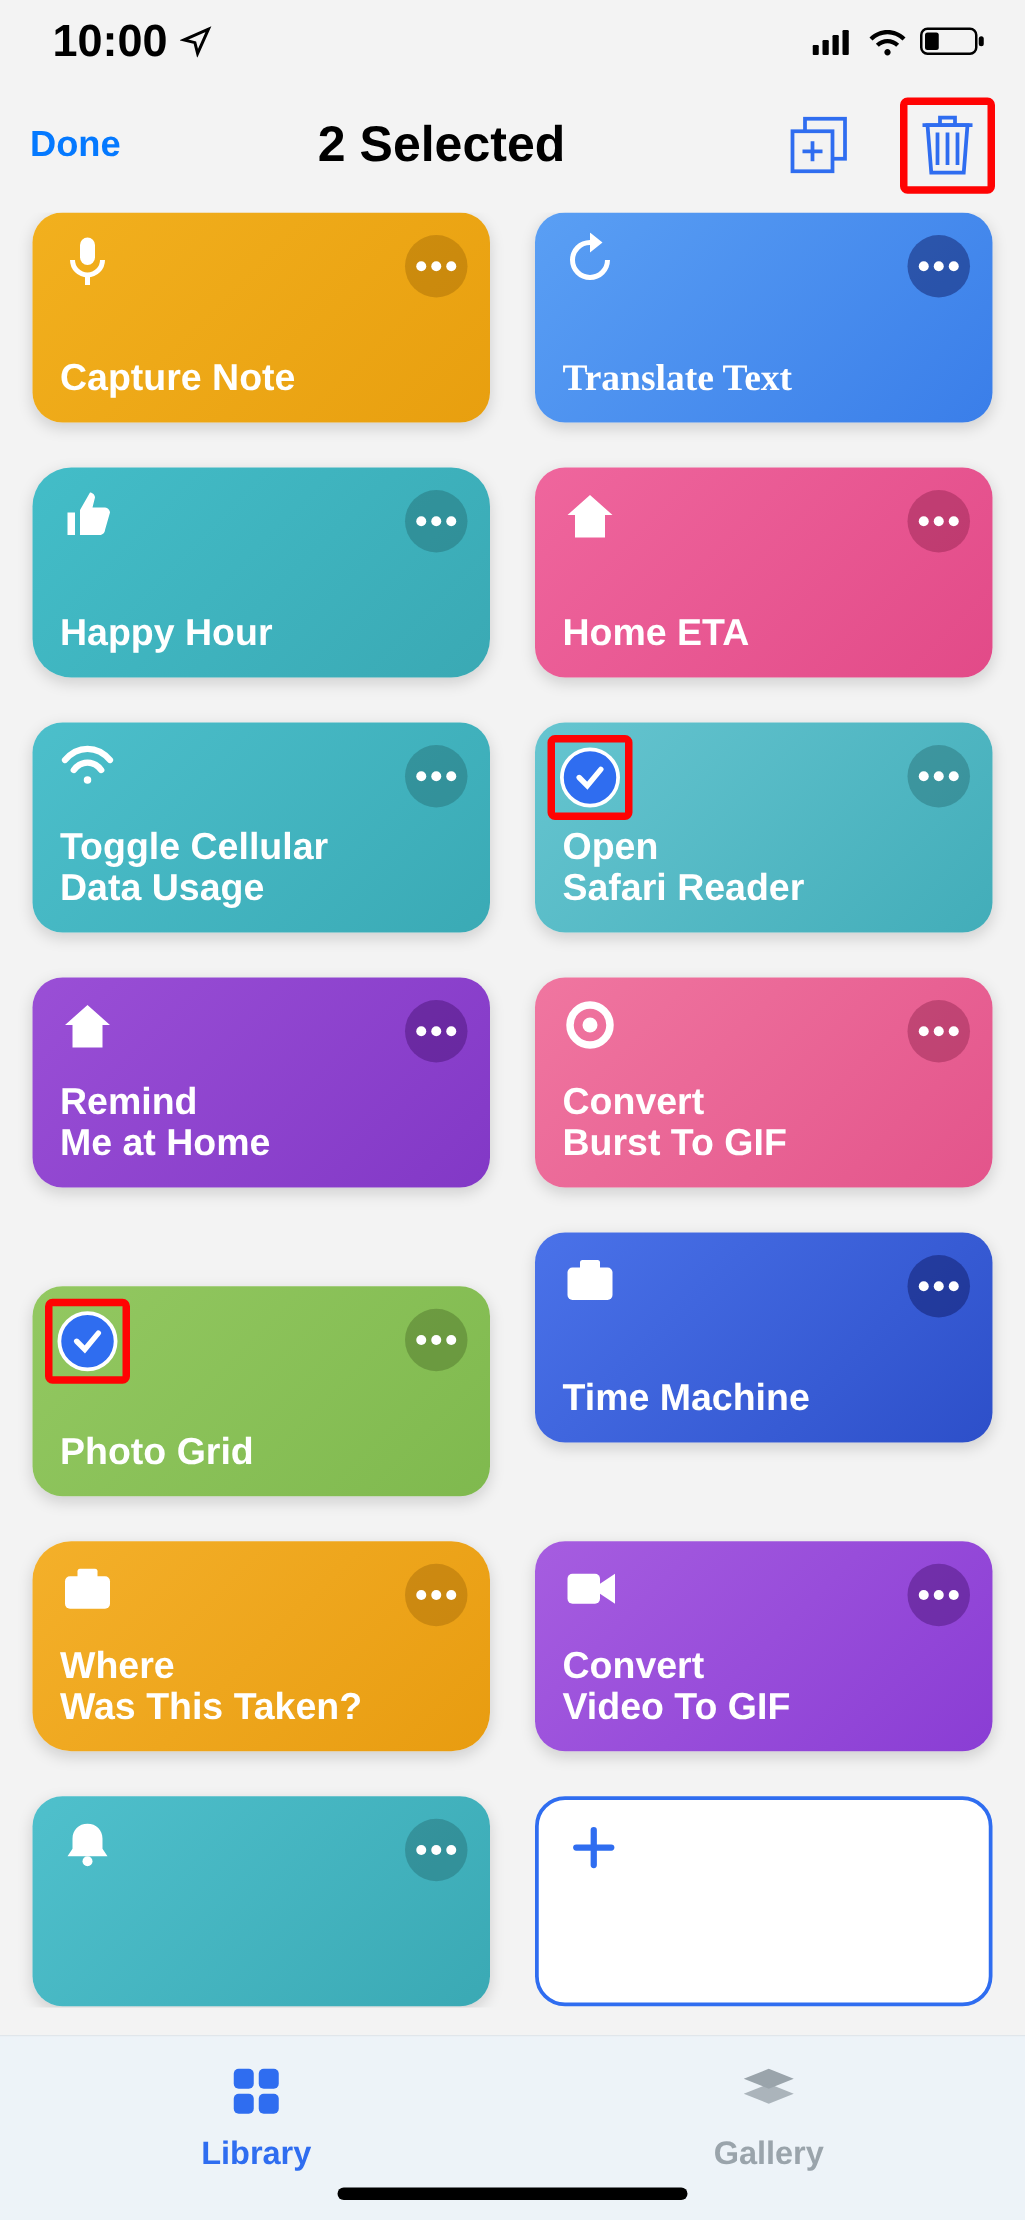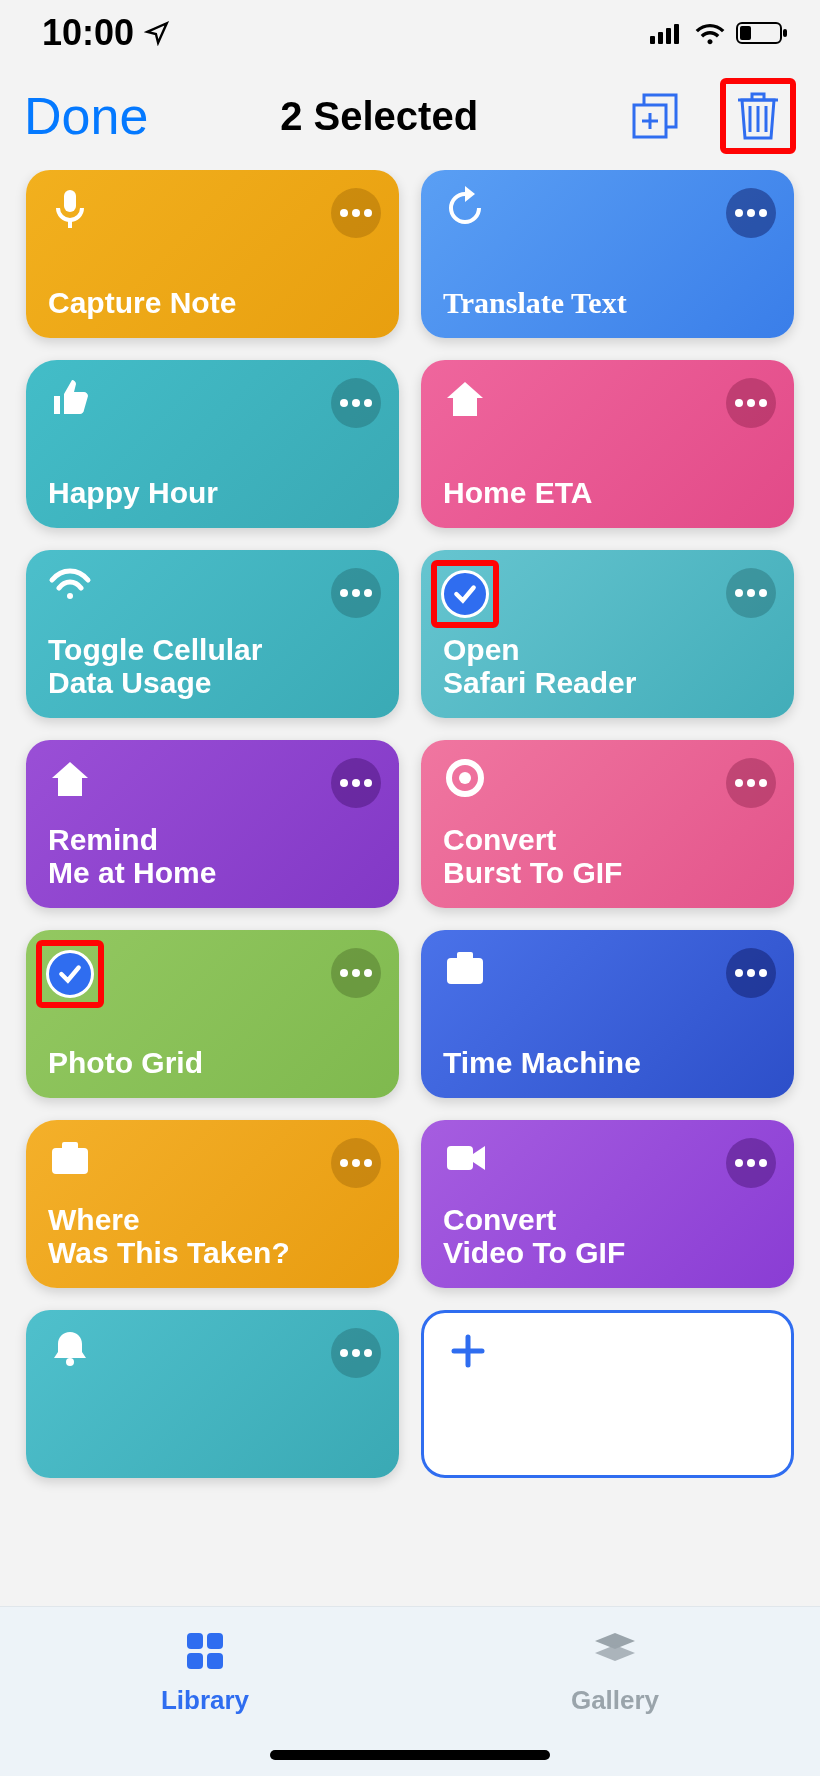--- a/index.html
+++ b/index.html
@@ -2,53 +2,53 @@
 <html><head>
 <meta charset="utf-8">
 <style>
   * { box-sizing: border-box; margin: 0; padding: 0; }
   html, body { width: 820px; height: 1776px; font-family: -apple-system, "Helvetica Neue", Helvetica, Arial, sans-serif; background: #f3f3f3; }
   .screen { width: 820px; height: 1776px; position: relative; background: #f3f3f3; overflow: hidden; }
   .statusbar { height: 66px; display: flex; align-items: center; justify-content: space-between; padding: 0 32px 0 42px; }
   .sb-time { font-size: 36px; font-weight: 700; display: flex; align-items: center; gap: 10px; }
   .sb-right { display: flex; align-items: center; gap: 10px; }
   .navbar { height: 100px; display: flex; align-items: center; padding: 0 24px; }
-  .nav-done { color: #0479ff; font-size: 52px; font-weight: 400; cursor: pointer; }
+  .nav-done { color: #0479ff; font-size: 29px; font-weight: 700; cursor: pointer; }
   .nav-title { flex: 1; text-align: center; font-size: 40px; font-weight: 700; color: #000; margin-left: -20px; }
   .nav-icons { display: flex; align-items: center; gap: 40px; }
   .nav-trash-wrap { border: 6px solid #ff0303; border-radius: 6px; padding: 4px 10px; }
   .nav-foldericon svg { display:block; }
   .grid-area { position: absolute; top: 170px; left: 0; right: 0; bottom: 170px; padding: 0 26px; overflow: hidden; }
-  .grid { display: grid; grid-template-columns: 1fr 1fr; gap: 22px; }
+  .grid { display: grid; grid-template-columns: 1fr 1fr; gap: 36px; }
   .tile { position: relative; height: 168px; border-radius: 24px; padding: 18px 22px; color: #fff; display: flex; flex-direction: column; justify-content: space-between; box-shadow: 0 4px 12px rgba(0,0,0,0.15); cursor: pointer; }
   .tile-icon { position: absolute; top: 16px; left: 22px; }
   .tile-icon svg { display: block; }
   .tile-more { position: absolute; top: 18px; right: 18px; width: 50px; height: 50px; border-radius: 25px; background: rgba(0,0,0,0.22); display: flex; align-items: center; justify-content: center; }
   .tile-more .dot { width: 8px; height: 8px; border-radius: 4px; background: #fff; margin: 0 2px; }
   .tile-title { font-size: 30px; font-weight: 700; line-height: 1.12; white-space: pre-line; margin-top: auto; }
   .tile-check { position: absolute; top: 10px; left: 10px; }
   .tile-check-inner { width: 48px; height: 48px; border-radius: 24px; background: #2f6df0; border: 3px solid #fff; display:flex; align-items:center; justify-content:center; }
   .tile-check-wrap { border: 6px solid #ff0303; padding: 4px; border-radius: 6px; }
   .tile.add { background: #fff; border: 3px solid #2f6df0; box-shadow: none; }
   .tile.add .tile-title { color: transparent; }
-  .tabbar { position: absolute; bottom: 0; left: 0; right: 0; height: 170px; background: #edf3f8; display: flex; border-top: 1px solid rgba(0,0,0,0.05); }
+  .tabbar { position: absolute; bottom: 0; left: 0; right: 0; height: 148px; background: #edf3f8; display: flex; border-top: 1px solid rgba(0,0,0,0.05); }
   .tab { flex: 1; display: flex; flex-direction: column; align-items: center; justify-content: flex-start; padding-top: 22px; font-size: 26px; font-weight: 600; gap: 12px; }
   .tab.library { color: #2f6df0; }
   .tab.gallery { color: #9aa4ab; gap: 16px; }
   .home-indicator { position: absolute; bottom: 16px; left: 50%; transform: translateX(-50%); width: 280px; height: 10px; border-radius: 6px; background: #000; }
   
   .bg-orange  { background: linear-gradient(135deg,#f2b01e,#e89f0f); }
   .bg-blue    { background: linear-gradient(135deg,#5a9ff4,#3a7ee9); font-family: Liberation Serif, serif; }
   .bg-teal    { background: linear-gradient(135deg,#43bdc8,#3aa9b4); border-radius: 31px; }
   .bg-pink    { background: linear-gradient(135deg,#ef669d,#e24a88); }
   .bg-teal2   { background: linear-gradient(135deg,#4cbfcb,#3aaab5); }
   .bg-teal3   { background: linear-gradient(135deg,#66c5d0,#42adb9); }
   .bg-purple  { background: linear-gradient(135deg,#9a4fd6,#8238c6); }
   .bg-pink2   { background: linear-gradient(135deg,#f076a0,#e3548b); }
-  .bg-green   { background: linear-gradient(135deg,#93c861,#7fb94e); }
+  .bg-green   { background: linear-gradient(135deg,#93c861,#7fb94e); margin-top: 43px; }
   .bg-indigo  { background: linear-gradient(135deg,#4a72e9,#2d4fc9); }
   .bg-orange2 { background: linear-gradient(135deg,#f4b02a,#e89c10); border-radius: 31px; }
   .bg-purple2 { background: linear-gradient(135deg,#a65de0,#8a3dd4); }
   .bg-teal4   { background: linear-gradient(135deg,#4fc0cc,#3aa9b4); }
   .tile-more.teal   { background: rgba(30,90,95,0.35); }
   .tile-more.pink   { background: rgba(120,20,60,0.35); }
   .tile-more.orange { background: rgba(130,80,0,0.3); }
   .tile-more.purple { background: rgba(60,10,100,0.4); }
   .tile-more.green  { background: rgba(60,90,30,0.35); }
   .tile-more.indigo { background: rgba(10,20,90,0.45); }

